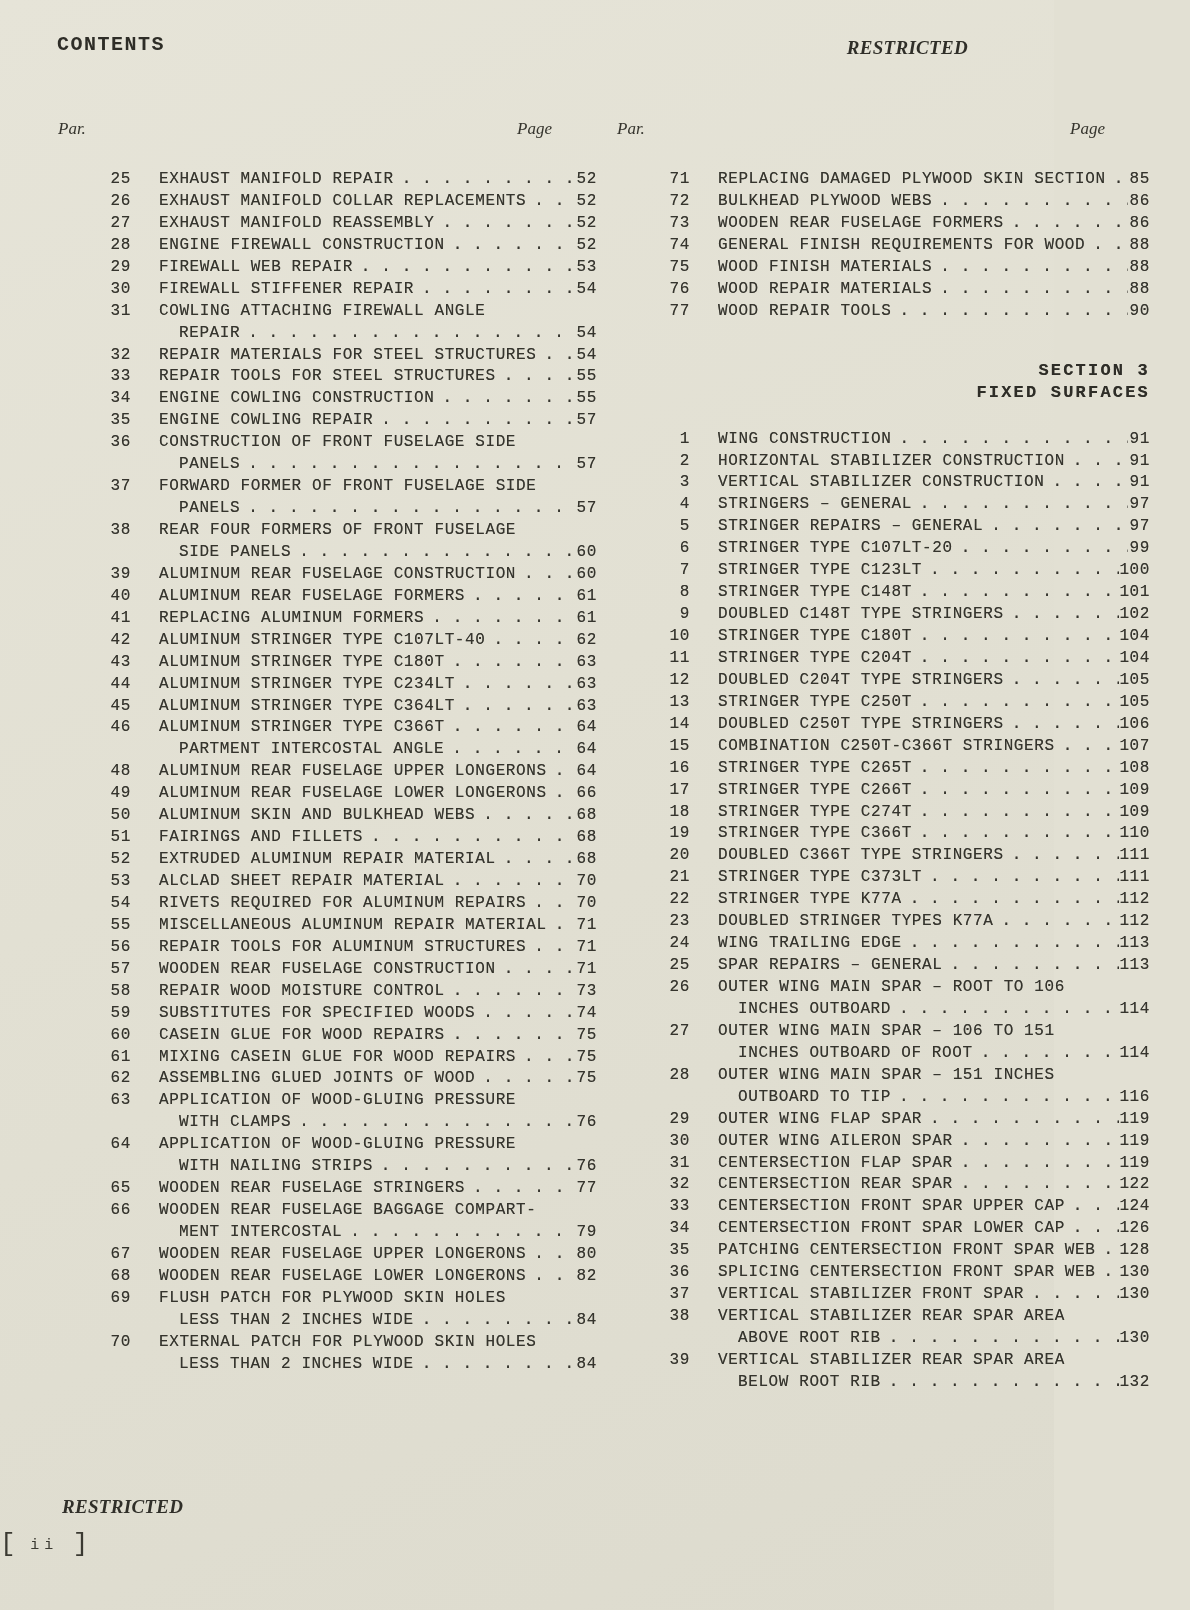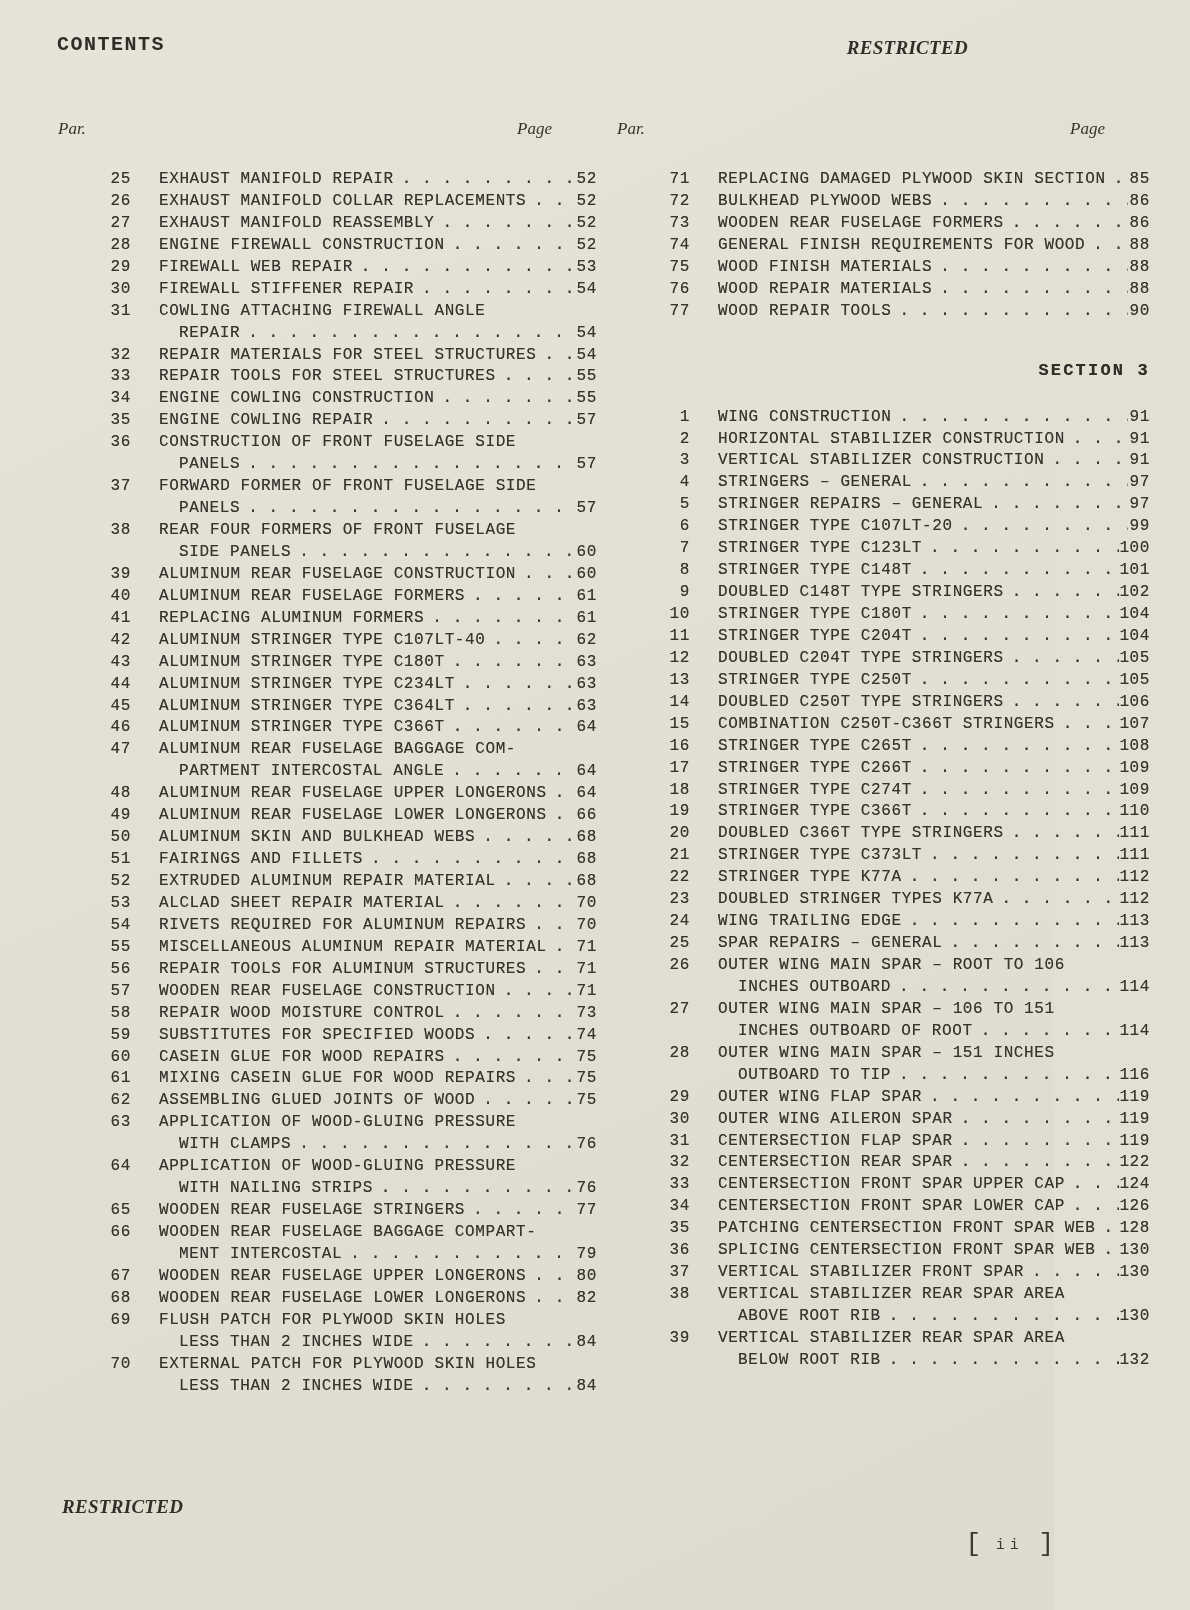--- a/index.html
+++ b/index.html
@@ -62,23 +62,22 @@
     color:#2e2d27;
   }
   
   .restricted-bottom{
     position:absolute;left:62px;top:1496px;
     font-family:"Liberation Serif","DejaVu Serif",serif;
     font-style:italic;font-weight:700;font-size:19px;letter-spacing:.3px;
     color:#302f29;
   }
   .page-marker{
-    position:absolute;left:0;right:0;top:1527px;text-align:right;
+    position:absolute;left:0;right:0;top:1527px;text-align:left;
     color:#3a3931;
-    padding-left:32px;
   }
   .bracket{font-size:26px;font-weight:400;position:relative;top:2px;}
   .pm-label{font-size:15px;letter-spacing:5px;margin:0 5px;}
 </style>
 </head>
 <body>
 
 <div class="page">
 
   <div class="doc-title">CONTENTS</div>
@@ -236,24 +235,20 @@
         <span class="leader">. . . . . . . . . . . . . . . . . . . . . . . . . . . . . . . . . . . . . . . . </span>
         <span class="pageno">63</span>
       </div>
       <div class="toc-line">
         <span class="par">46</span>
         <span class="title">ALUMINUM STRINGER TYPE C366T</span>
         <span class="leader">. . . . . . . . . . . . . . . . . . . . . . . . . . . . . . . . . . . . . . . . </span>
         <span class="pageno">64</span>
       </div>
       <div class="toc-line">
-        <span class="par">47</span>
-        <span class="title">ALUMINUM REAR FUSELAGE BAGGAGE COM-</span>
-      </div>
-      <div class="toc-line">
         <span class="par"></span>
         <span class="title indent">PARTMENT INTERCOSTAL ANGLE</span>
         <span class="leader">. . . . . . . . . . . . . . . . . . . . . . . . . . . . . . . . . . . . . . . . </span>
         <span class="pageno">64</span>
       </div>
       <div class="toc-line">
         <span class="par">48</span>
         <span class="title">ALUMINUM REAR FUSELAGE UPPER LONGERONS</span>
         <span class="leader">. . . . . . . . . . . . . . . . . . . . . . . . . . . . . . . . . . . . . . . . </span>
         <span class="pageno">64</span>
@@ -452,20 +447,21 @@
         </div>
         <div class="toc-line">
           <span class="par">77</span>
           <span class="title">WOOD REPAIR TOOLS</span>
           <span class="leader">. . . . . . . . . . . . . . . . . . . . . . . . . . . . . . . . . . . . . . . . </span>
           <span class="pageno">90</span>
         </div>
       </div>
     <div class="section-heading">
       <div>SECTION 3</div>
+      <div>FIXED SURFACES</div>
     </div>
     <div>
         <div class="toc-line">
           <span class="par">1</span>
           <span class="title">WING CONSTRUCTION</span>
           <span class="leader">. . . . . . . . . . . . . . . . . . . . . . . . . . . . . . . . . . . . . . . . </span>
           <span class="pageno">91</span>
         </div>
         <div class="toc-line">
           <span class="par">2</span>

